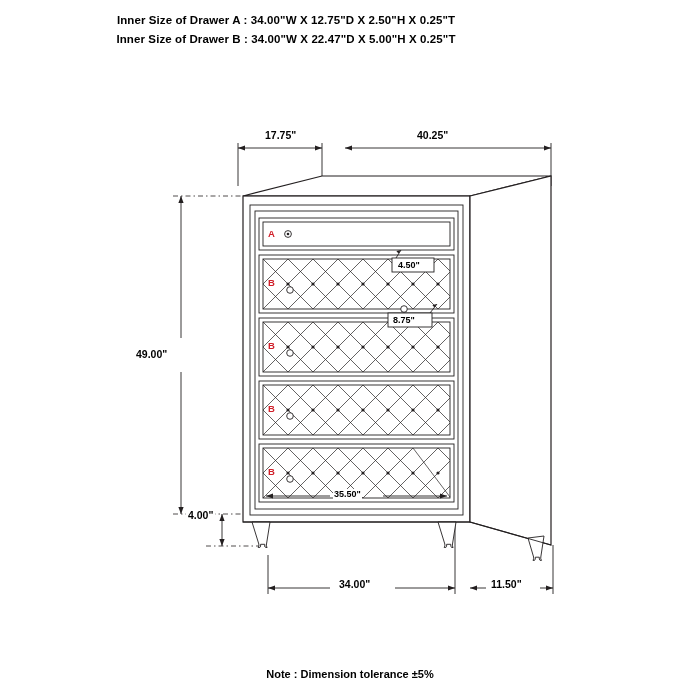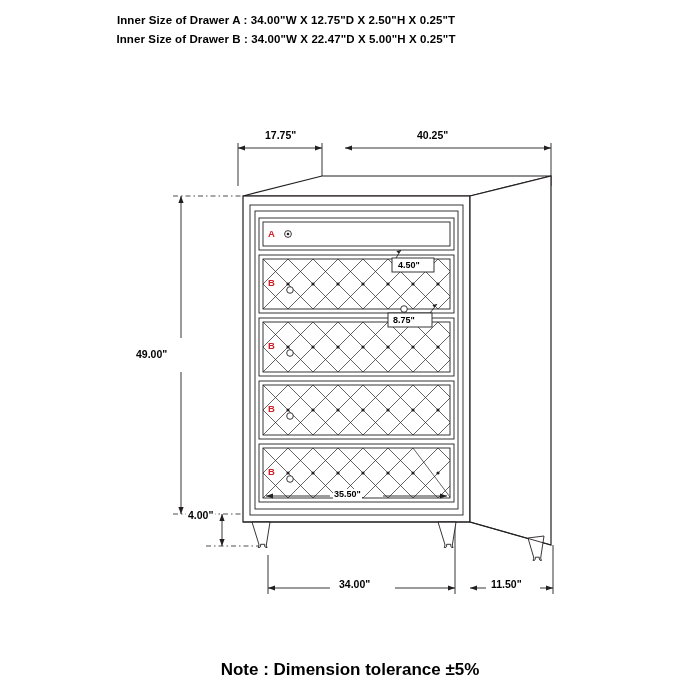--- a/index.html
+++ b/index.html
@@ -34,21 +34,21 @@
     letter-spacing: 0.1px;
     line-height: 19px;
     white-space: nowrap;
   }
   .footer {
     position: absolute;
     left: 0;
     bottom: 20px;
     width: 700px;
     text-align: center;
-    font-size: 17px;
+    font-size: 11px;
     font-weight: bold;
   }
   .dim-label {
     position: absolute;
     font-size: 10.5px;
     font-weight: bold;
     white-space: nowrap;
     background: #ffffff;
     padding: 0 2px;
   }

